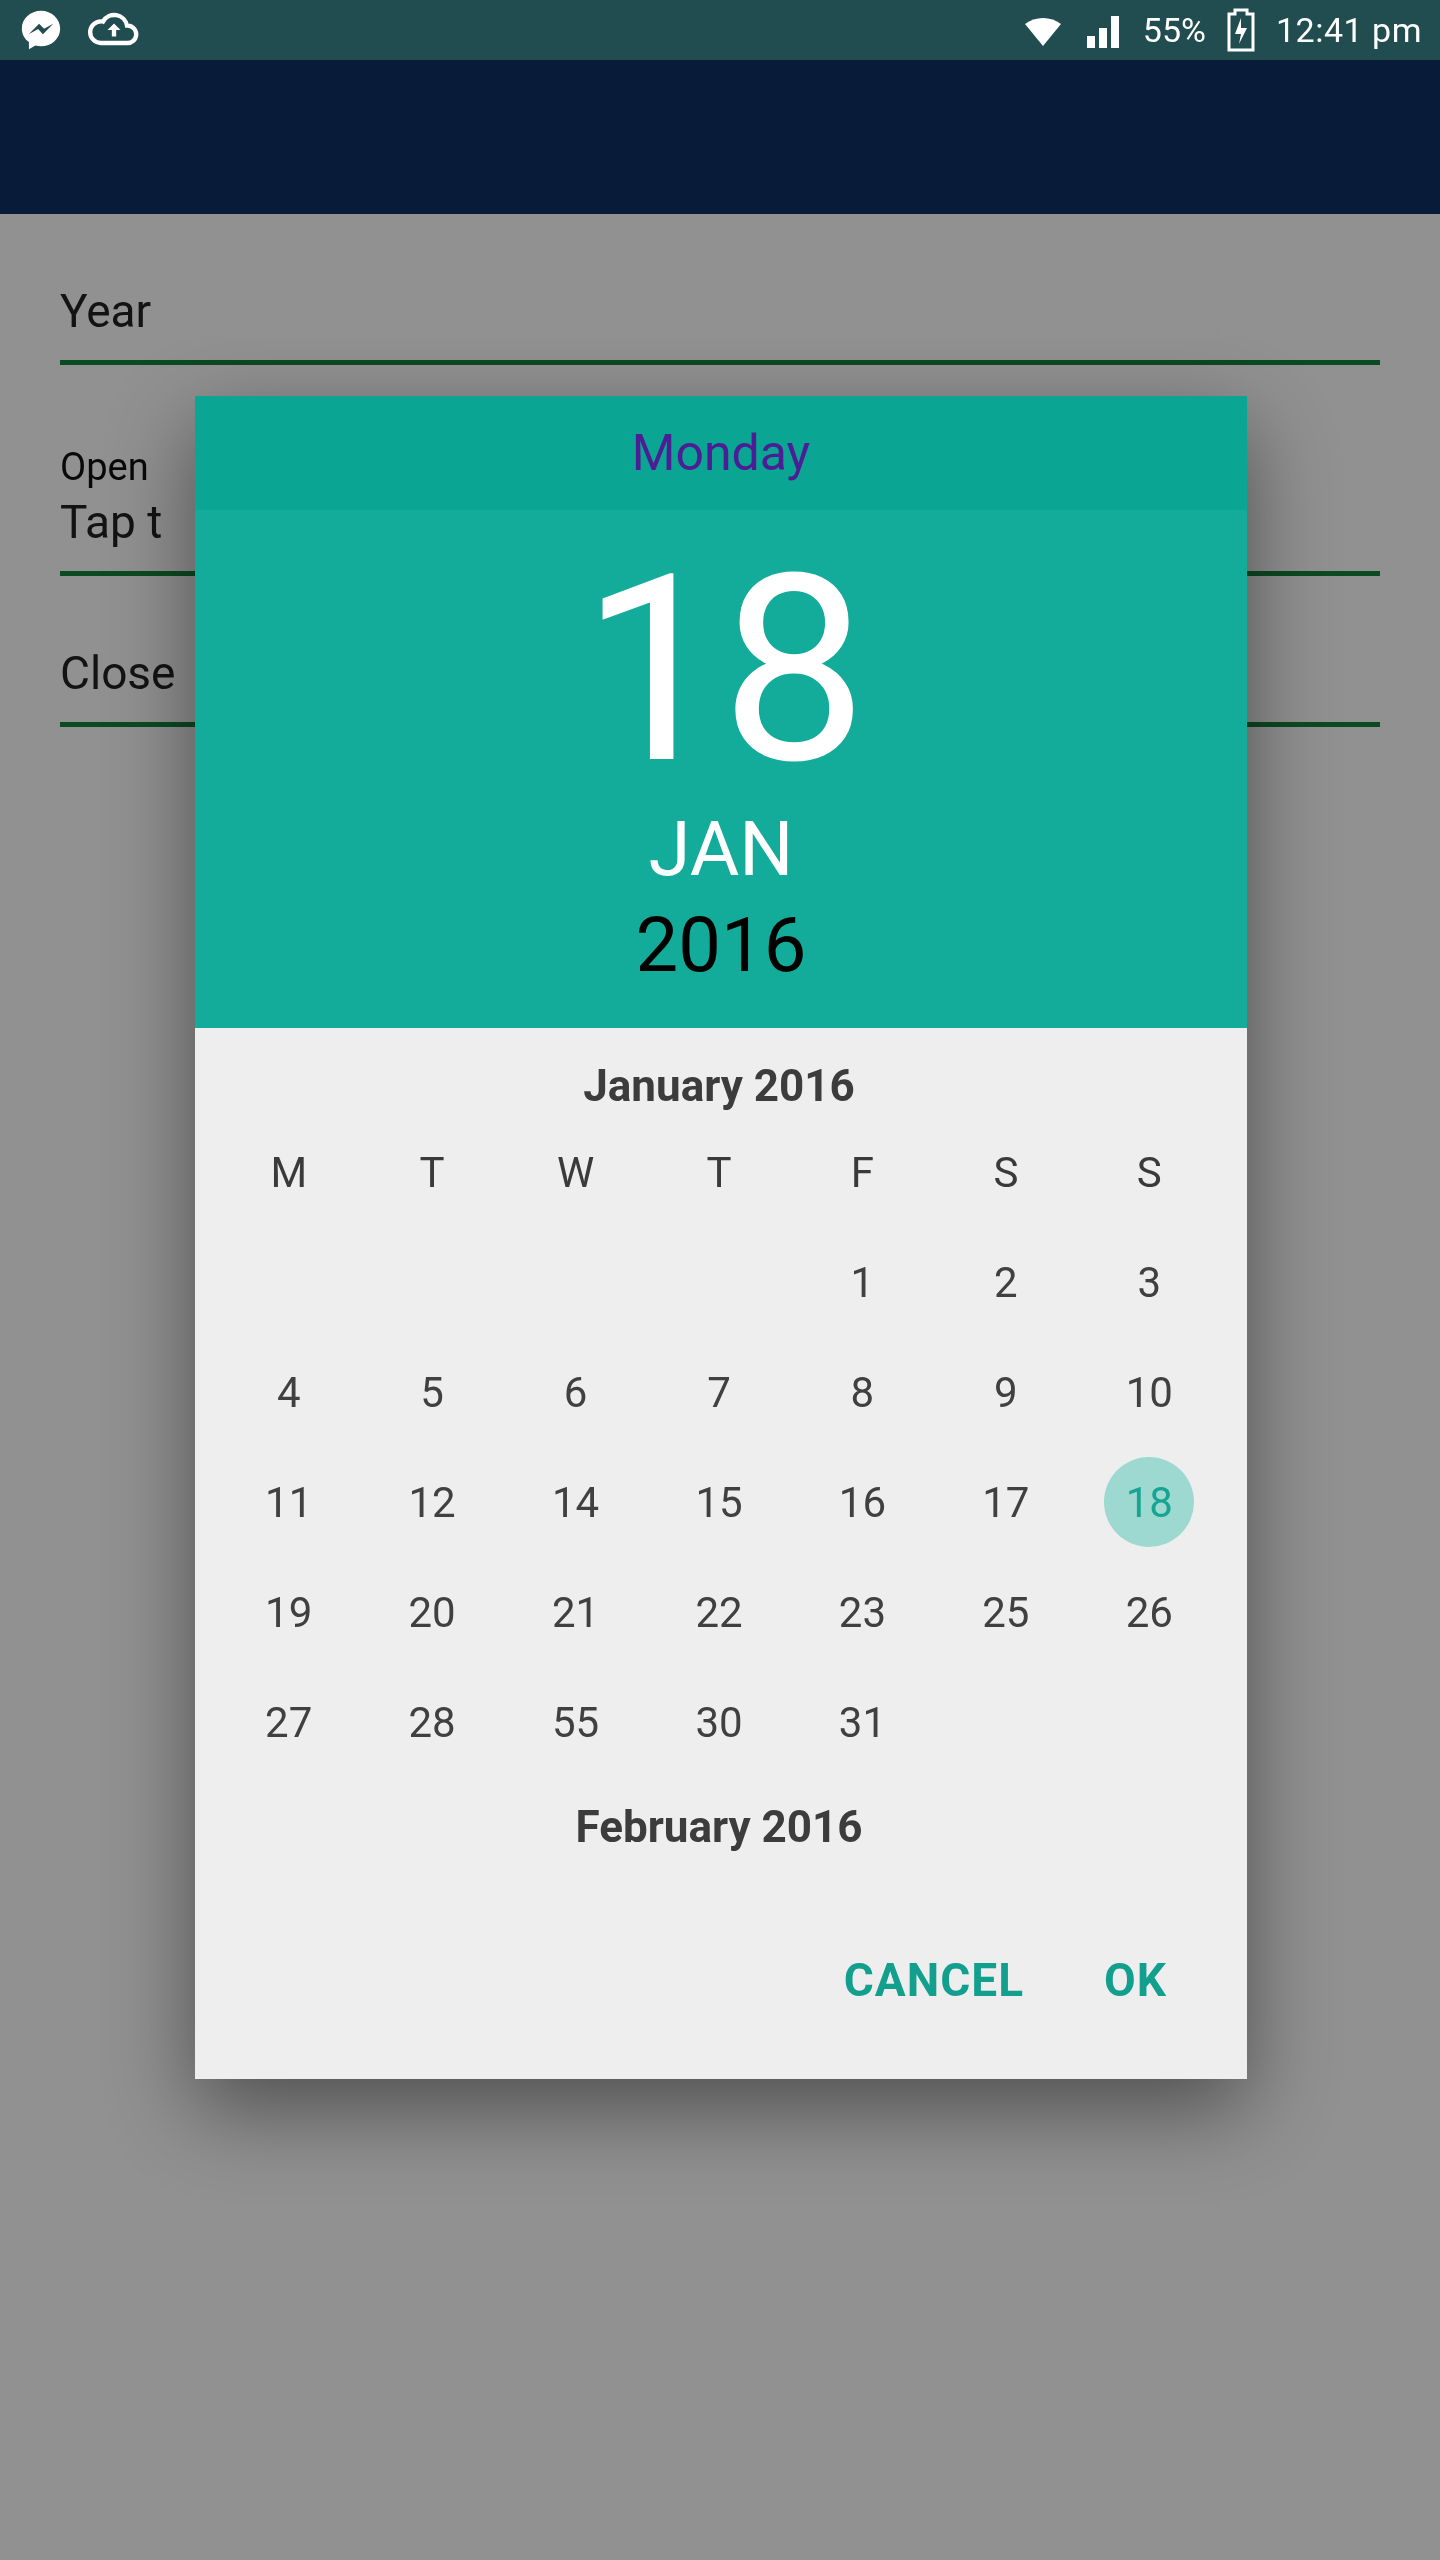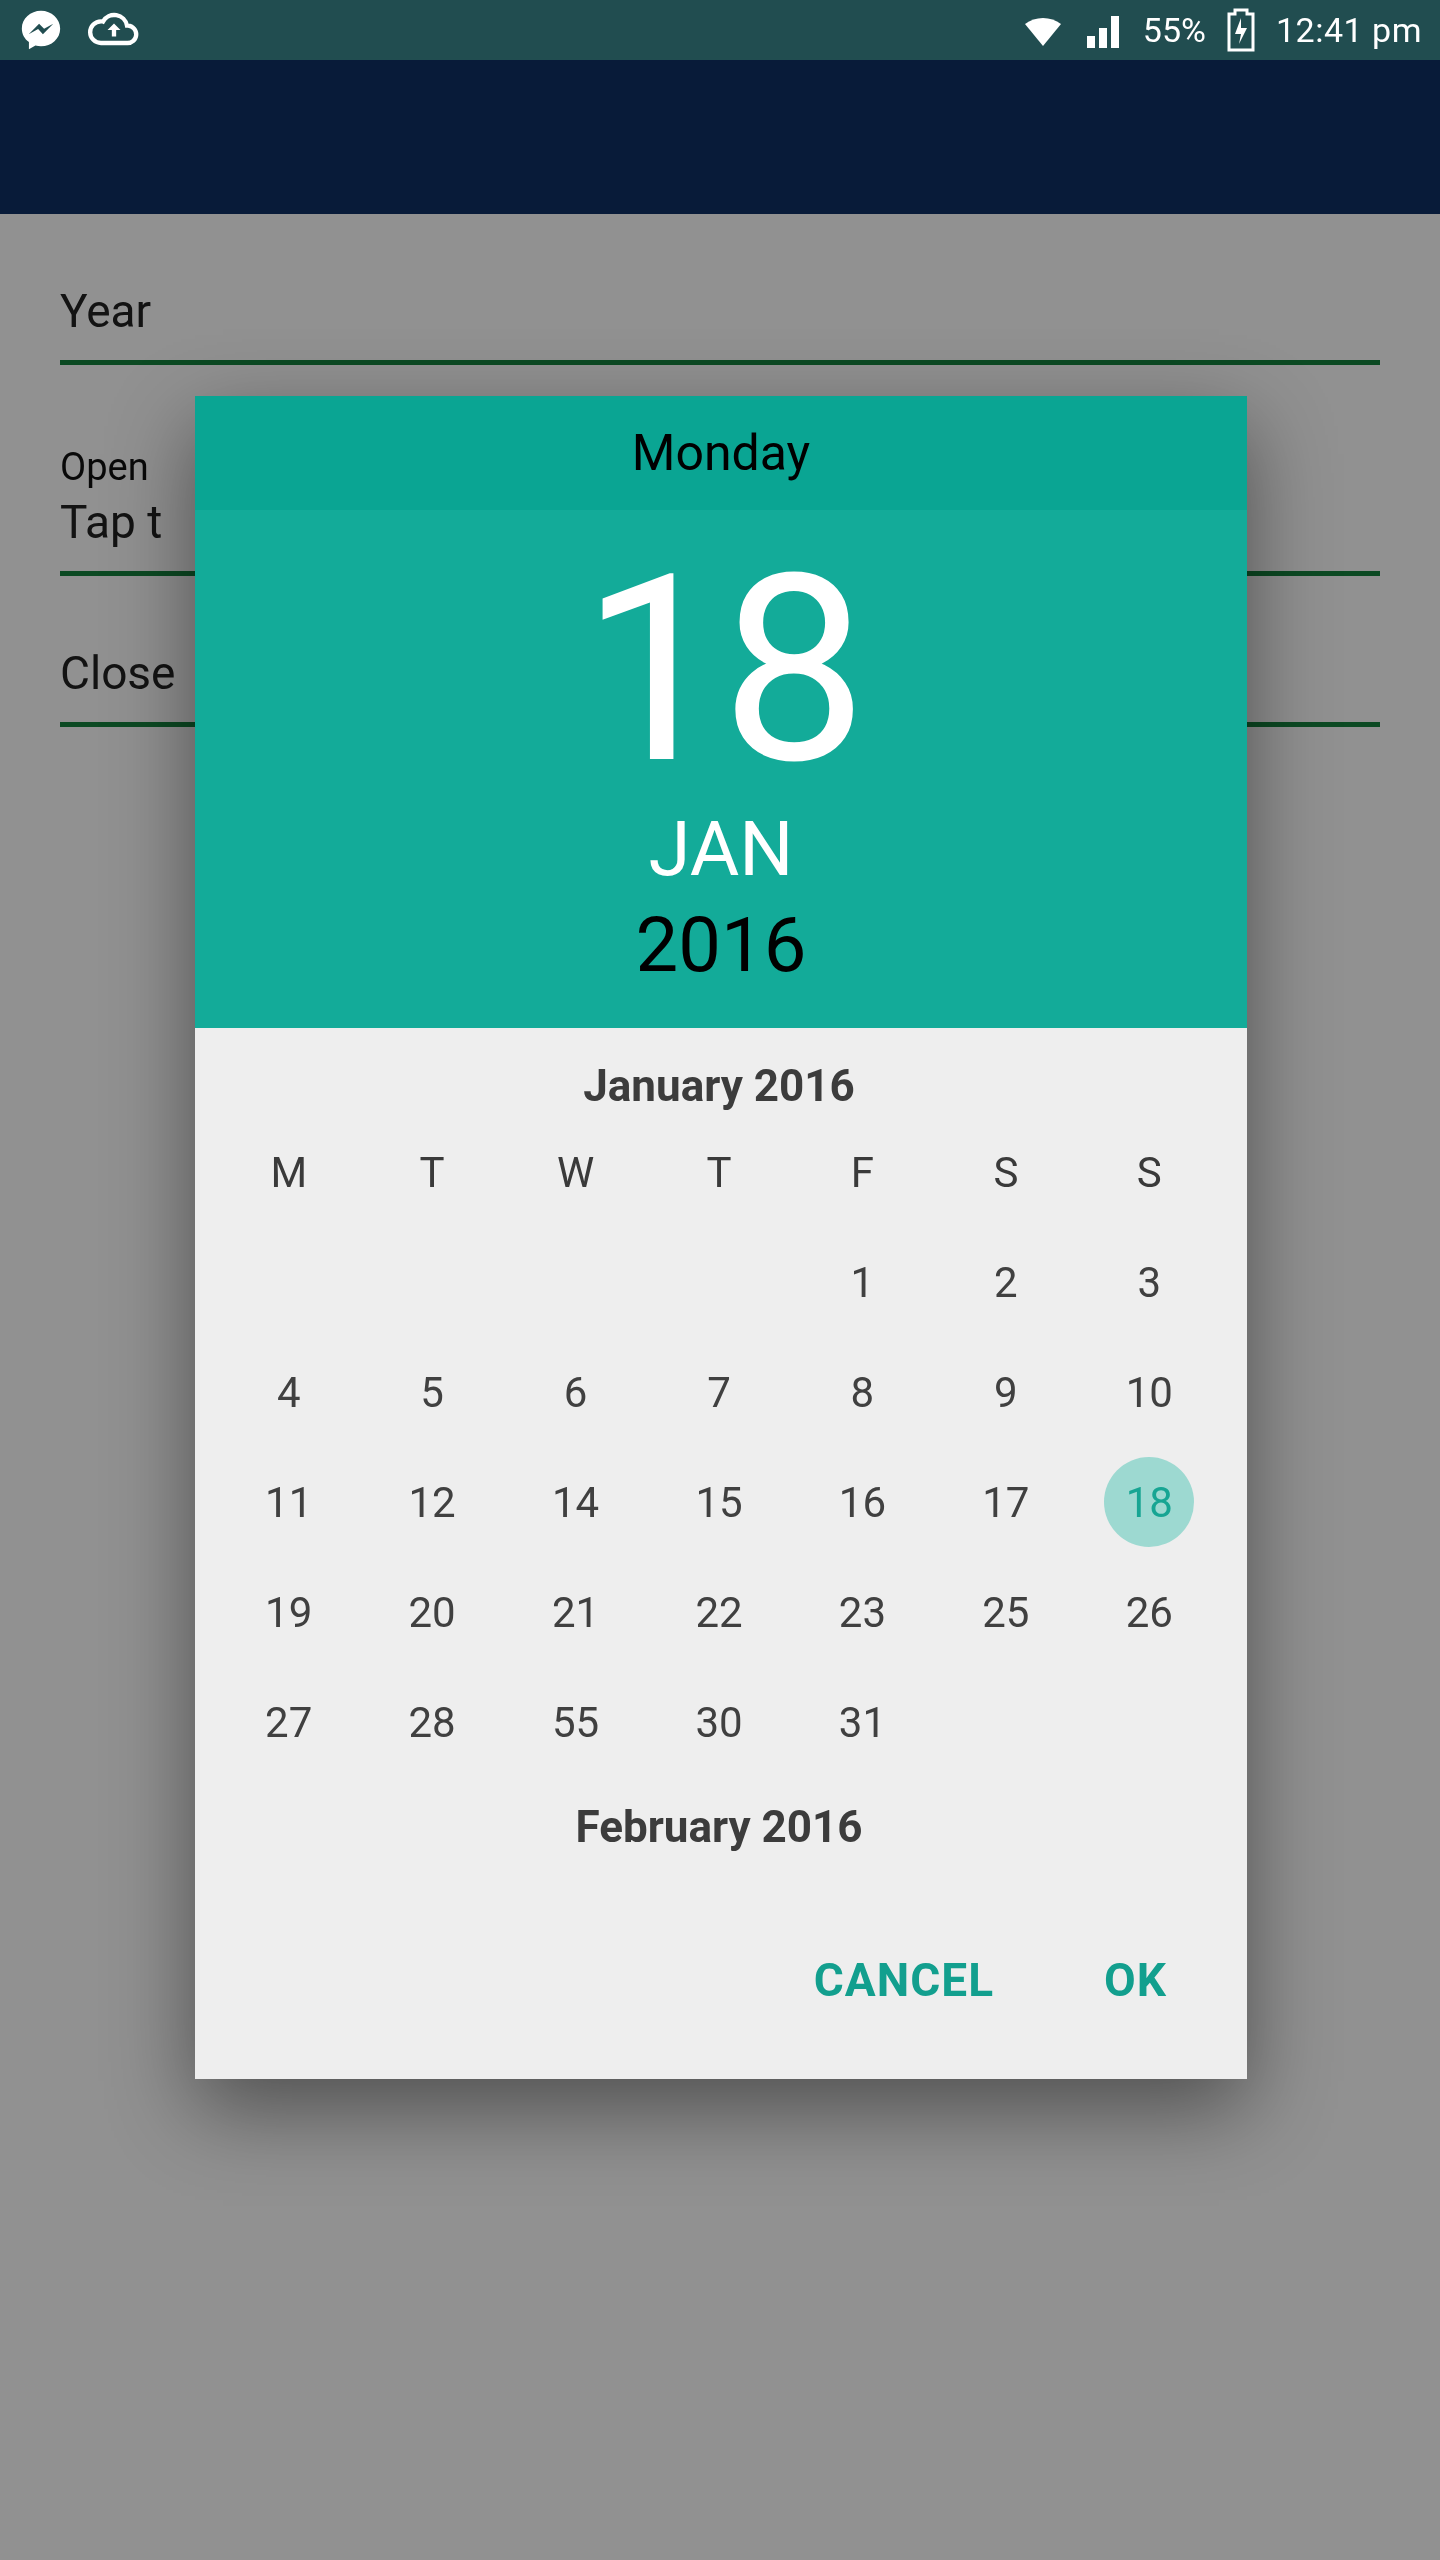--- a/index.html
+++ b/index.html
@@ -56,21 +56,21 @@
     position:absolute;
     left: 195px; top: 396px;
     width: 1052px;
     background:#fff;
     box-shadow: 0 30px 80px rgba(0,0,0,0.45);
     z-index: 10;
   }
   .dlg-head-top {
     background:#0aa593;
     text-align:center;
-    color:#000000;
+    color:#4c1d95;
     font-size:50px;
     padding: 28px 0;
   }
   .dlg-head-main {
     background:#13ab99;
     text-align:center;
     color:#fff;
     padding: 30px 0 38px 0;
   }
   .dlg-day-big { font-size: 260px; font-weight:400; line-height:1; letter-spacing:-6px;}
@@ -120,21 +120,21 @@
     text-align:center;
     font-size:44px;
     font-weight:700;
     color:#3c3c3c;
     padding: 24px 0 30px 0;
   }
 
   .dlg-actions {
     display:flex;
     justify-content:flex-end;
-    gap: 110px;
+    gap: 80px;
     padding: 70px 80px 72px 16px;
     background:#eeeeee;
   }
   .dlg-btn {
     font-size:46px;
     font-weight:700;
     color:#129f8e;
     letter-spacing:1px;
   }
 

